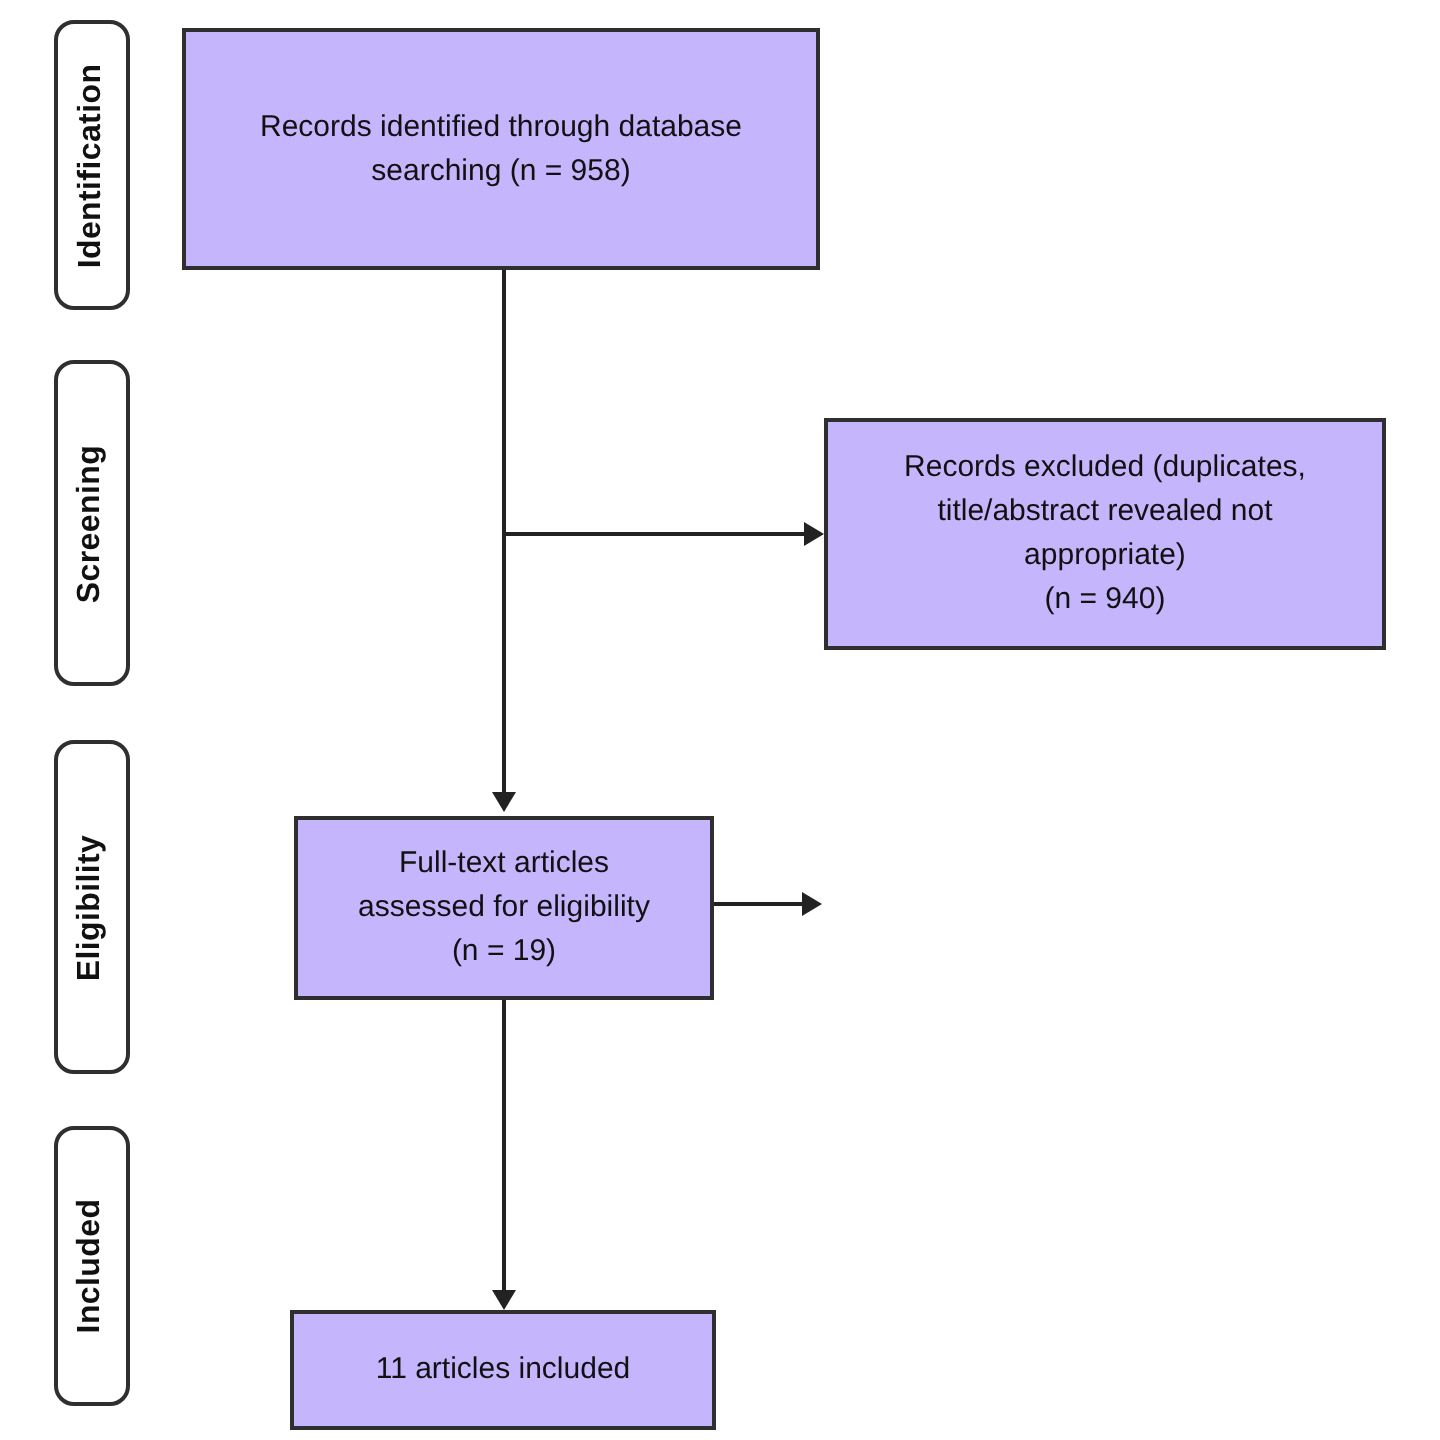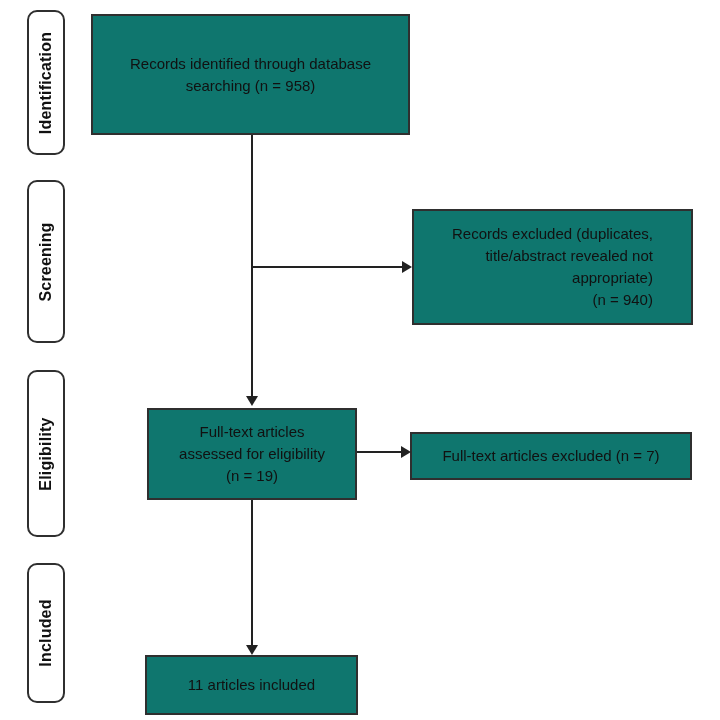--- a/index.html
+++ b/index.html
@@ -39,33 +39,33 @@
   }
   .stage-identification { top: 10px;  height: 145px; }
   .stage-screening      { top: 180px; height: 163px; }
   .stage-eligibility    { top: 370px; height: 167px; }
   .stage-included       { top: 563px; height: 140px; }
 
   
   .flowbox {
     position: absolute;
     border: 2px solid #2f2f2f;
-    background: #0f766e;
+    background: #c4b5fd;
     box-sizing: border-box;
     display: flex;
     align-items: center;
     justify-content: center;
     text-align: center;
     font-size: 15px;
     line-height: 22px;
     white-space: pre-line;
     padding: 2px 8px;
   }
   .box-records-identified { left: 91px;  top: 14px;  width: 319px; height: 121px; }
-  .box-records-excluded   { left: 412px; top: 209px; width: 281px; height: 116px; text-align: right; }
+  .box-records-excluded   { left: 412px; top: 209px; width: 281px; height: 116px; }
   .box-fulltext-assessed  { left: 147px; top: 408px; width: 210px; height: 92px; }
   .box-fulltext-excluded  { left: 410px; top: 432px; width: 282px; height: 48px; }
   .box-articles-included  { left: 145px; top: 655px; width: 213px; height: 60px; }
 
   
   .line {
     position: absolute;
     background: #222222;
   }
   .line-v1 { left: 251px; top: 135px; width: 2px; height: 261px; }
@@ -114,21 +114,20 @@
 
   <div class="flowbox box-records-identified">Records identified through database
 searching (n = 958)</div>
   <div class="flowbox box-records-excluded">Records excluded (duplicates,
 title/abstract revealed not
 appropriate)
 (n = 940)</div>
   <div class="flowbox box-fulltext-assessed">Full-text articles
 assessed for eligibility
 (n = 19)</div>
-  <div class="flowbox box-fulltext-excluded">Full-text articles excluded (n = 7)</div>
   <div class="flowbox box-articles-included">11 articles included</div>
 
   <div class="line line-v1"></div>
   <div class="line line-h1"></div>
   <div class="line line-h2"></div>
   <div class="line line-v2"></div>
 
   <div class="arrow arrow-down arrow-v1"></div>
   <div class="arrow arrow-right arrow-h1"></div>
   <div class="arrow arrow-right arrow-h2"></div>

